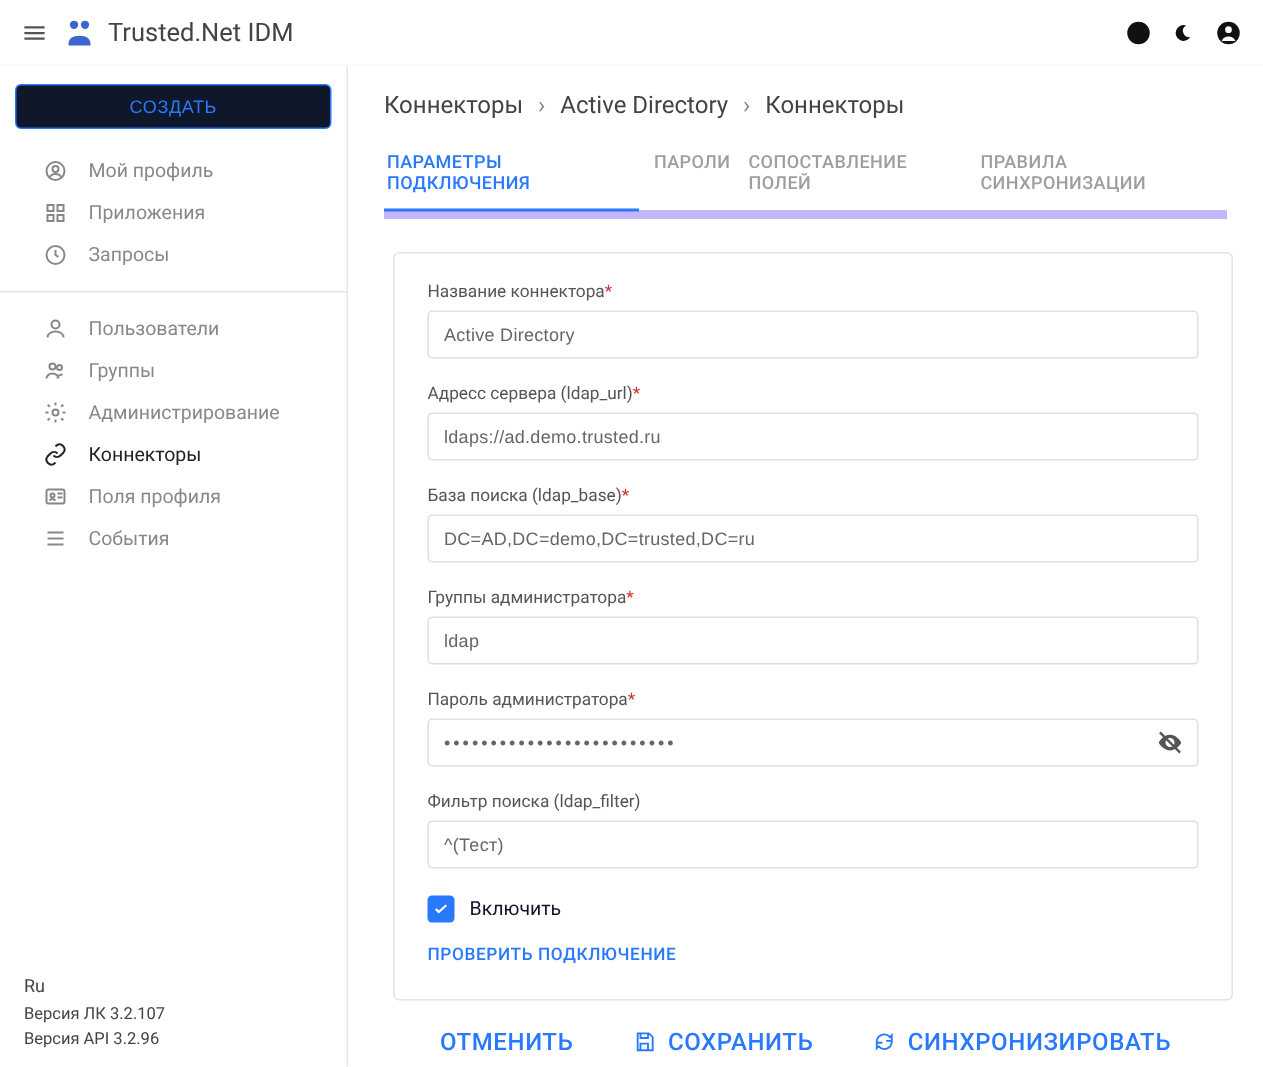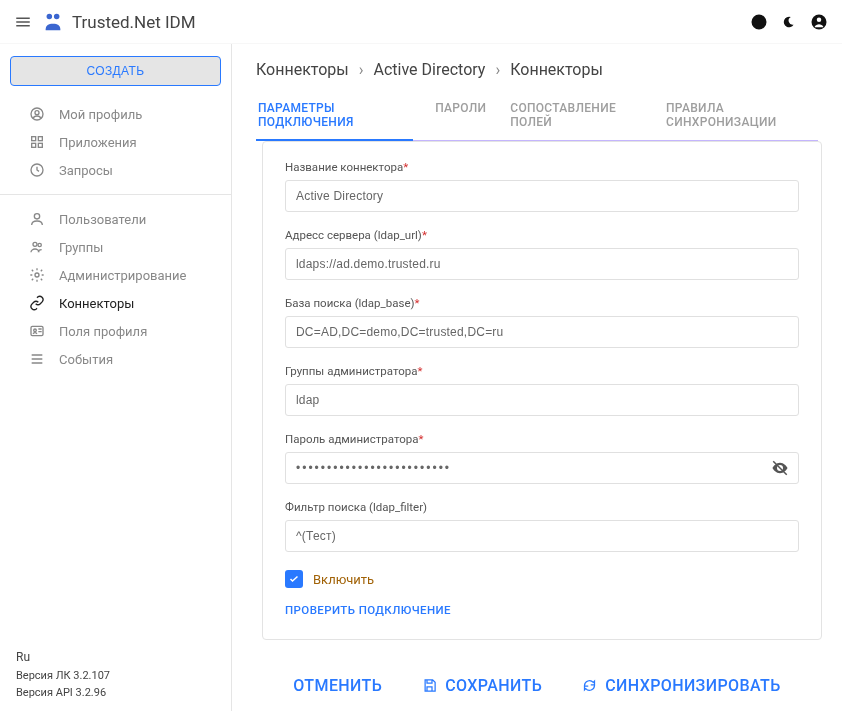--- a/index.html
+++ b/index.html
@@ -37,21 +37,21 @@
   .sidebar {
     width: 232px; min-width: 232px;
     border-right: 1px solid #e5e5e5;
     display: flex; flex-direction: column;
     padding-top: 12px;
   }
   .create-btn {
     margin: 0 10px 12px 10px;
     border: 1px solid #2979ff;
     color: #2979ff;
-    background: #e5e5e5;
+    background: #0f172a;
     border-radius: 4px;
     height: 30px;
     font-size: 12px;
     font-weight: 500;
     letter-spacing: 0.4px;
     cursor: pointer;
   }
   .nav-section { padding: 2px 0 10px 0; }
   .nav-section.second { border-top: 1px solid #e5e5e5; padding-top: 10px; }
   .nav-item {
@@ -66,21 +66,21 @@
   .nav-item.active svg { color: #222; }
   .nav-item span { color: inherit; }
   .sidebar-footer { margin-top: auto; padding: 8px 14px 10px 16px; color: #444; font-size: 11px; line-height: 1.5; }
   .sidebar-footer div:first-child { font-size: 12px; margin-bottom: 2px; }
 
   
   .main { flex: 1; display: flex; flex-direction: column; padding: 16px 24px 0 24px; overflow: hidden; }
   .breadcrumb { display: flex; align-items: center; gap: 10px; font-size: 16px; color: #444; margin-bottom: 14px; }
   .breadcrumb .crumb { cursor: pointer; }
   .breadcrumb .chev { color: #888; }
-  .tabs { display: flex; gap: 20px; border-bottom: 1px solid #c4b5fd; }
+  .tabs { display: flex; gap: 8px; border-bottom: 6px solid #c4b5fd; margin-bottom: 22px; }
   .tab {
     font-size: 12px; font-weight: 500; letter-spacing: 0.3px;
     color: #9e9e9e; padding: 8px 2px 10px 2px; cursor: pointer;
   }
   .tab.active { color: #2979ff; border-bottom: 2px solid #2979ff; margin-bottom: -1px; }
 
   .card {
     border: 1px solid #e3e3e3; border-radius: 4px;
     padding: 18px 22px 22px 22px;
     max-width: 560px; width: 100%;
@@ -103,21 +103,21 @@
   .eye-icon {
     position: absolute; right: 10px; top: 50%; transform: translateY(-50%);
     width: 18px; height: 18px; color: #555; cursor: pointer;
   }
   .checkbox-row { display: flex; align-items: center; gap: 10px; margin: 18px 0 14px 0; }
   .checkbox {
     width: 18px; height: 18px; background: #2979ff; border-radius: 3px;
     display: flex; align-items: center; justify-content: center; cursor: pointer;
   }
   .checkbox svg { width: 12px; height: 12px; color: #fff; }
-  .checkbox-label { font-size: 13px; color: #a16207; }
+  .checkbox-label { font-size: 13px; color: #0f172a; }
   .link-btn { color: #2979ff; font-size: 11.5px; font-weight: 500; letter-spacing: 0.4px; cursor: pointer; display: inline-block; }
 
   .action-bar {
     margin-top: auto;
     display: flex; gap: 40px; justify-content: center;
     padding: 18px 0 16px 0;
   }
   .action-btn {
     display: flex; align-items: center; gap: 8px;
     color: #2979ff; font-size: 16px; font-weight: 500; letter-spacing: 0.4px;

